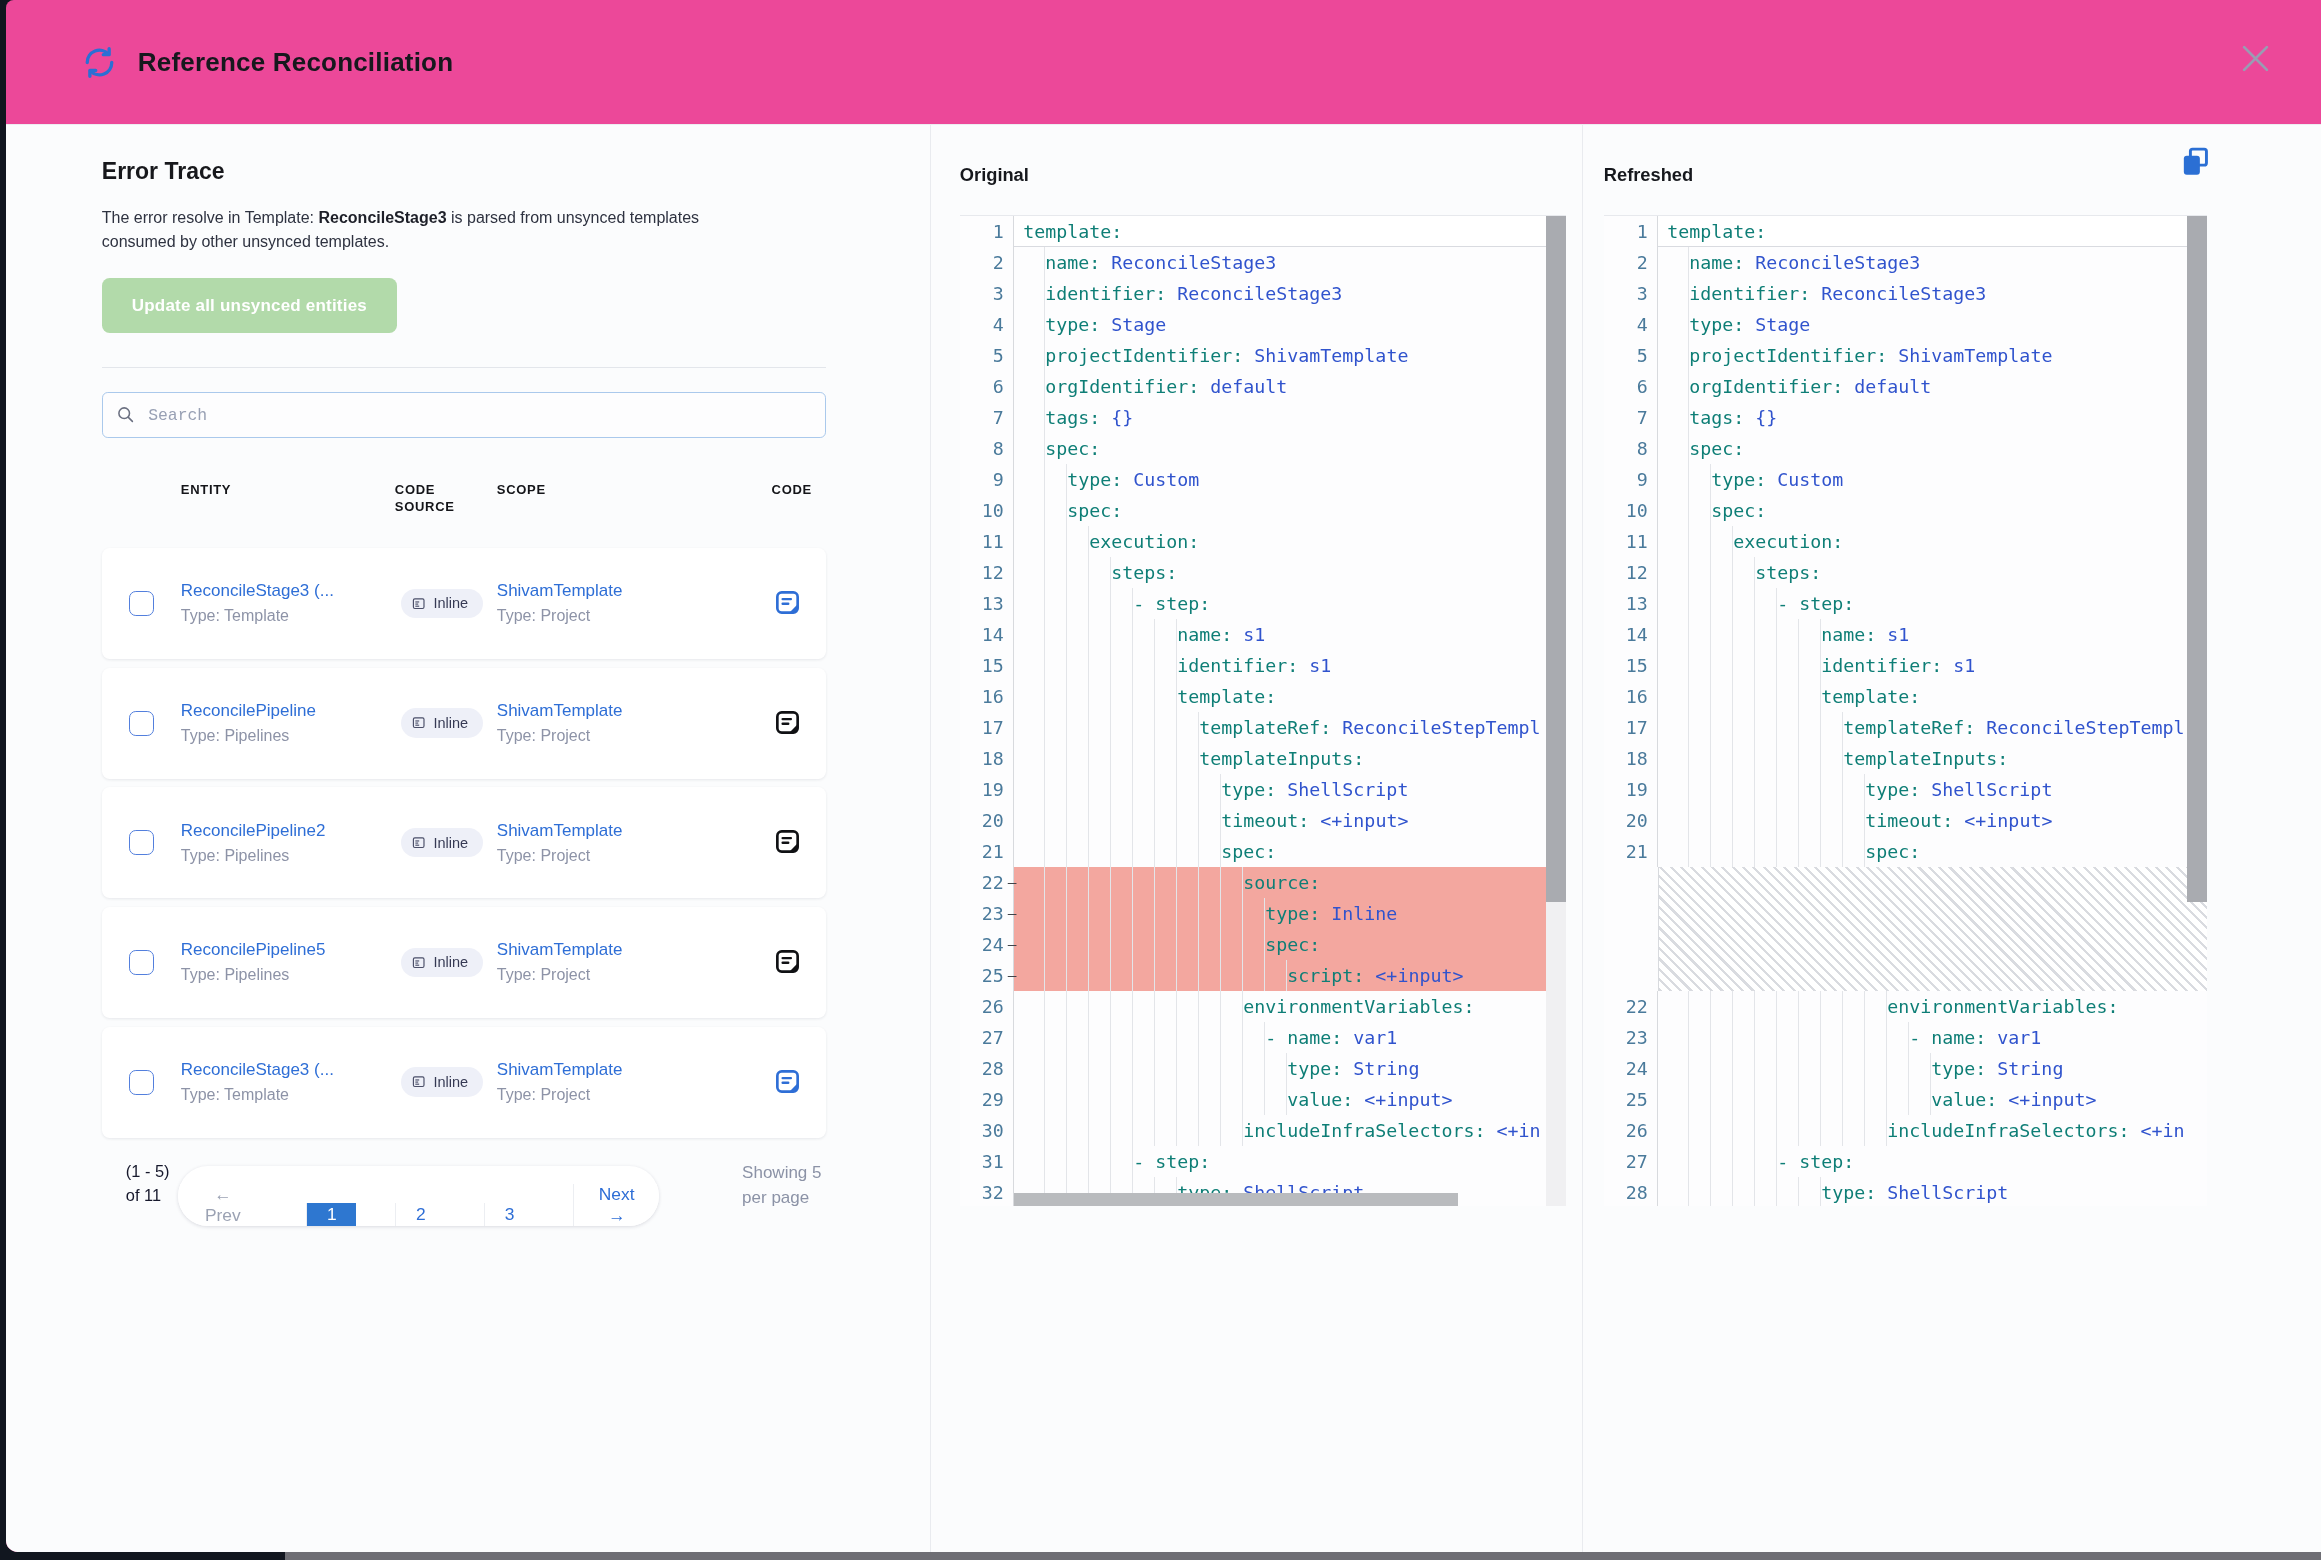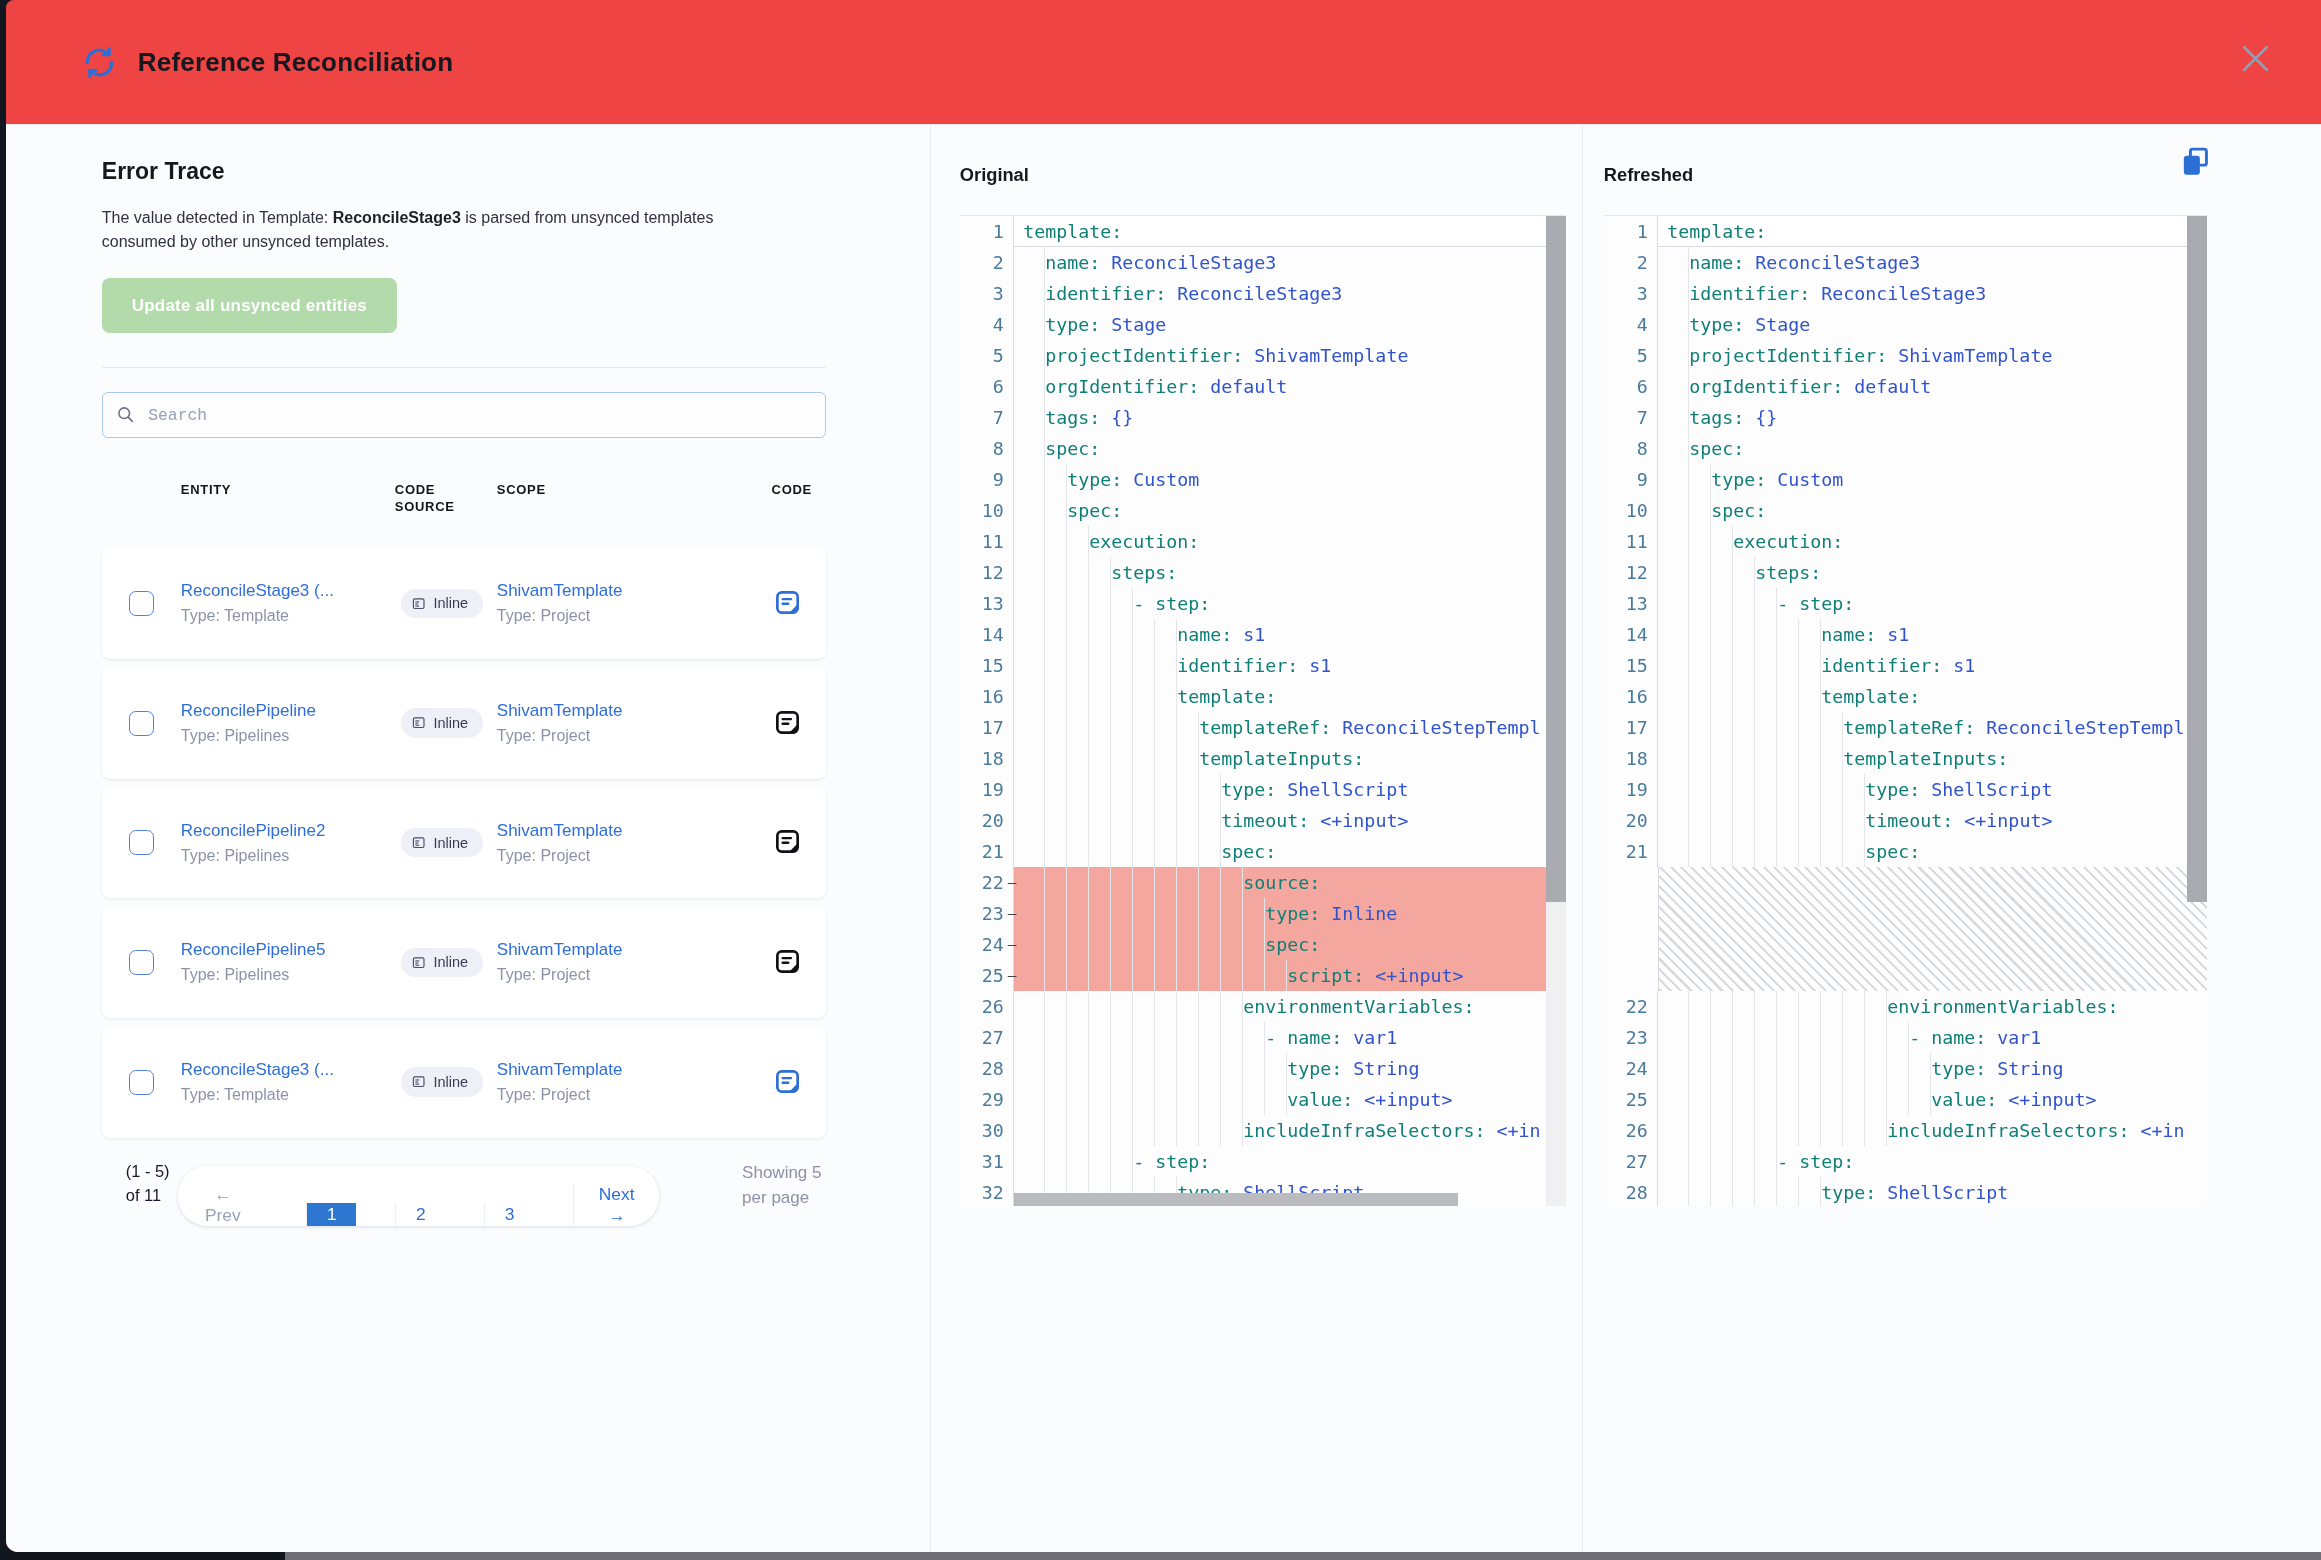--- a/index.html
+++ b/index.html
@@ -1,19 +1,19 @@
 <!DOCTYPE html>
 <html style="--key: #0e7e76; --val: #3053cd; --ln: #4a7a9b; --removed: #f3a79f; --active: #2e77d0;"><head>
 <meta charset="utf-8">
 <style>
   html,body{margin:0;padding:0;}
   body{width:2321px;height:1560px;font-family:"Liberation Sans",sans-serif;overflow:hidden;}
   .page{position:relative;width:2321px;height:1560px;background:#11161f;overflow:hidden;}
   .bottom-scrollbar{position:absolute;left:285px;right:0;bottom:0;height:7.7px;background:#6e6e74;}
-  .modal{position:absolute;left:5.8px;top:0;right:0;bottom:7.7px;background:#ef4444;border-radius:7.7px 0 0 11.6px;overflow:hidden;}
+  .modal{position:absolute;left:5.8px;top:0;right:0;bottom:7.7px;background:#ec4899;border-radius:7.7px 0 0 11.6px;overflow:hidden;}
 
   
   .hdr-bar{height:125px;display:flex;align-items:center;padding-left:76px;border-bottom:1px solid #ecedf1;box-sizing:border-box;position:relative;}
   .hdr-bar h1{font-size:26px;font-weight:700;color:#16181d;margin:0 0 0 21px;letter-spacing:0.2px;}
   .refresh-ic{width:35px;height:35px;flex:none;}
   .close-btn{position:absolute;right:46px;top:39px;width:39px;height:39px;background:none;border:none;cursor:pointer;padding:0;}
 
   
   .content{position:absolute;top:125px;left:0;right:0;bottom:0;display:flex;background:#fbfcfd;}
   .left{width:924px;flex:none;padding:33px 0 0 96px;box-sizing:border-box;}
@@ -105,21 +105,21 @@
           <line x1="5" y1="5" x2="19" y2="19"></line>
             <line x1="19" y1="5" x2="5" y2="19"></line>
         </svg>
       </button>
     </div>
 
     <div class="content">
 
       <aside class="left">
         <h2>Error Trace</h2>
-        <p class="desc"><span>The value detected in Template: </span><b>ReconcileStage3</b><span> is parsed from unsynced templates consumed by other unsynced templates.</span></p>
+        <p class="desc"><span>The error resolve in Template: </span><b>ReconcileStage3</b><span> is parsed from unsynced templates consumed by other unsynced templates.</span></p>
         <button class="update-btn">Update all unsynced entities</button>
         <hr class="rule">
 
         <div class="searchbox">
           <svg width="19.3" height="19.3" viewBox="0 0 20 20" fill="none" stroke="#6a6f80" stroke-width="1.6">
             <circle cx="8.5" cy="8.5" r="5.5"></circle>
               <line x1="12.8" y1="12.8" x2="17" y2="17" stroke-linecap="round"></line>
           </svg>
           <input type="text" placeholder="Search" style="">
         </div>

